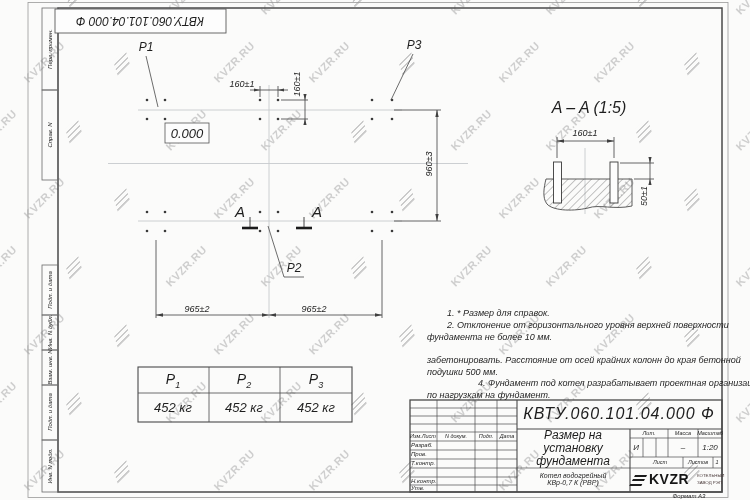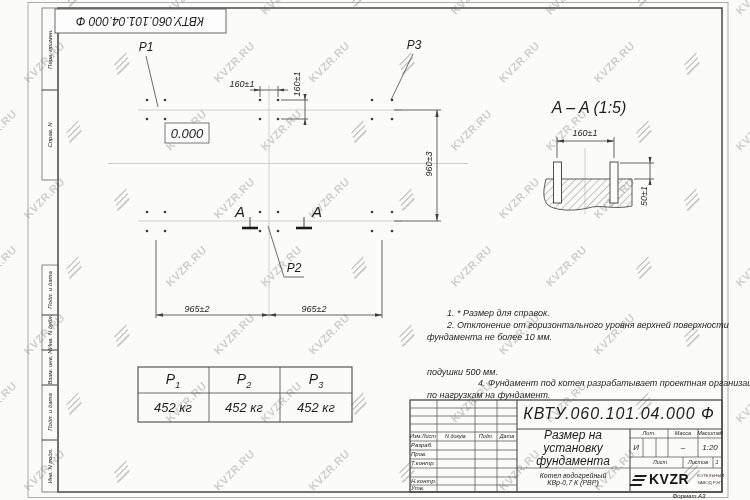--- a/index.html
+++ b/index.html
@@ -281,20 +281,21 @@
   <span class="lbl c fs9" style="left:197px;top:309px;">965±2</span>
   <span class="lbl c fs9" style="left:314px;top:309px;">965±2</span>
 
   <span class="lbl c fs16" style="left:589px;top:108px;">A – A (1:5)</span>
   <span class="lbl c fs9" style="left:585px;top:133px;">160±1</span>
   <span class="lbl c r90 fs9" style="left:644px;top:196px;">50±1</span>
 
   <span class="lbl note" style="left:447px;top:308px;">1. * Размер для справок.</span>
   <span class="lbl note" style="left:447px;top:320px;">2. Отклонение от горизонтального уровня верхней поверхности</span>
   <span class="lbl note" style="left:427px;top:332px;">фундамента не более 10 мм.</span>
+  <span class="lbl note" style="left:427px;top:355px;">забетонировать. Расстояние от осей крайних колонн до края бетонной</span>
   <span class="lbl note" style="left:427px;top:367px;">подушки 500 мм.</span>
   <span class="lbl note" style="left:447px;top:378px;margin-left:31px;">4. Фундамент под котел разрабатывает проектная организация</span>
   <span class="lbl note" style="left:427px;top:390px;">по нагрузкам на фундамент.</span>
 
   <span class="lbl c" style="left:173px;top:380px;"><span class="thead">P</span><span class="tsub">1</span></span>
   <span class="lbl c" style="left:244px;top:380px;"><span class="thead">P</span><span class="tsub">2</span></span>
   <span class="lbl c" style="left:316px;top:380px;"><span class="thead">P</span><span class="tsub">3</span></span>
   <span class="lbl c fs13" style="left:173px;top:407px;">452 кг</span>
   <span class="lbl c fs13" style="left:244px;top:407px;">452 кг</span>
   <span class="lbl c fs13" style="left:316px;top:407px;">452 кг</span>

